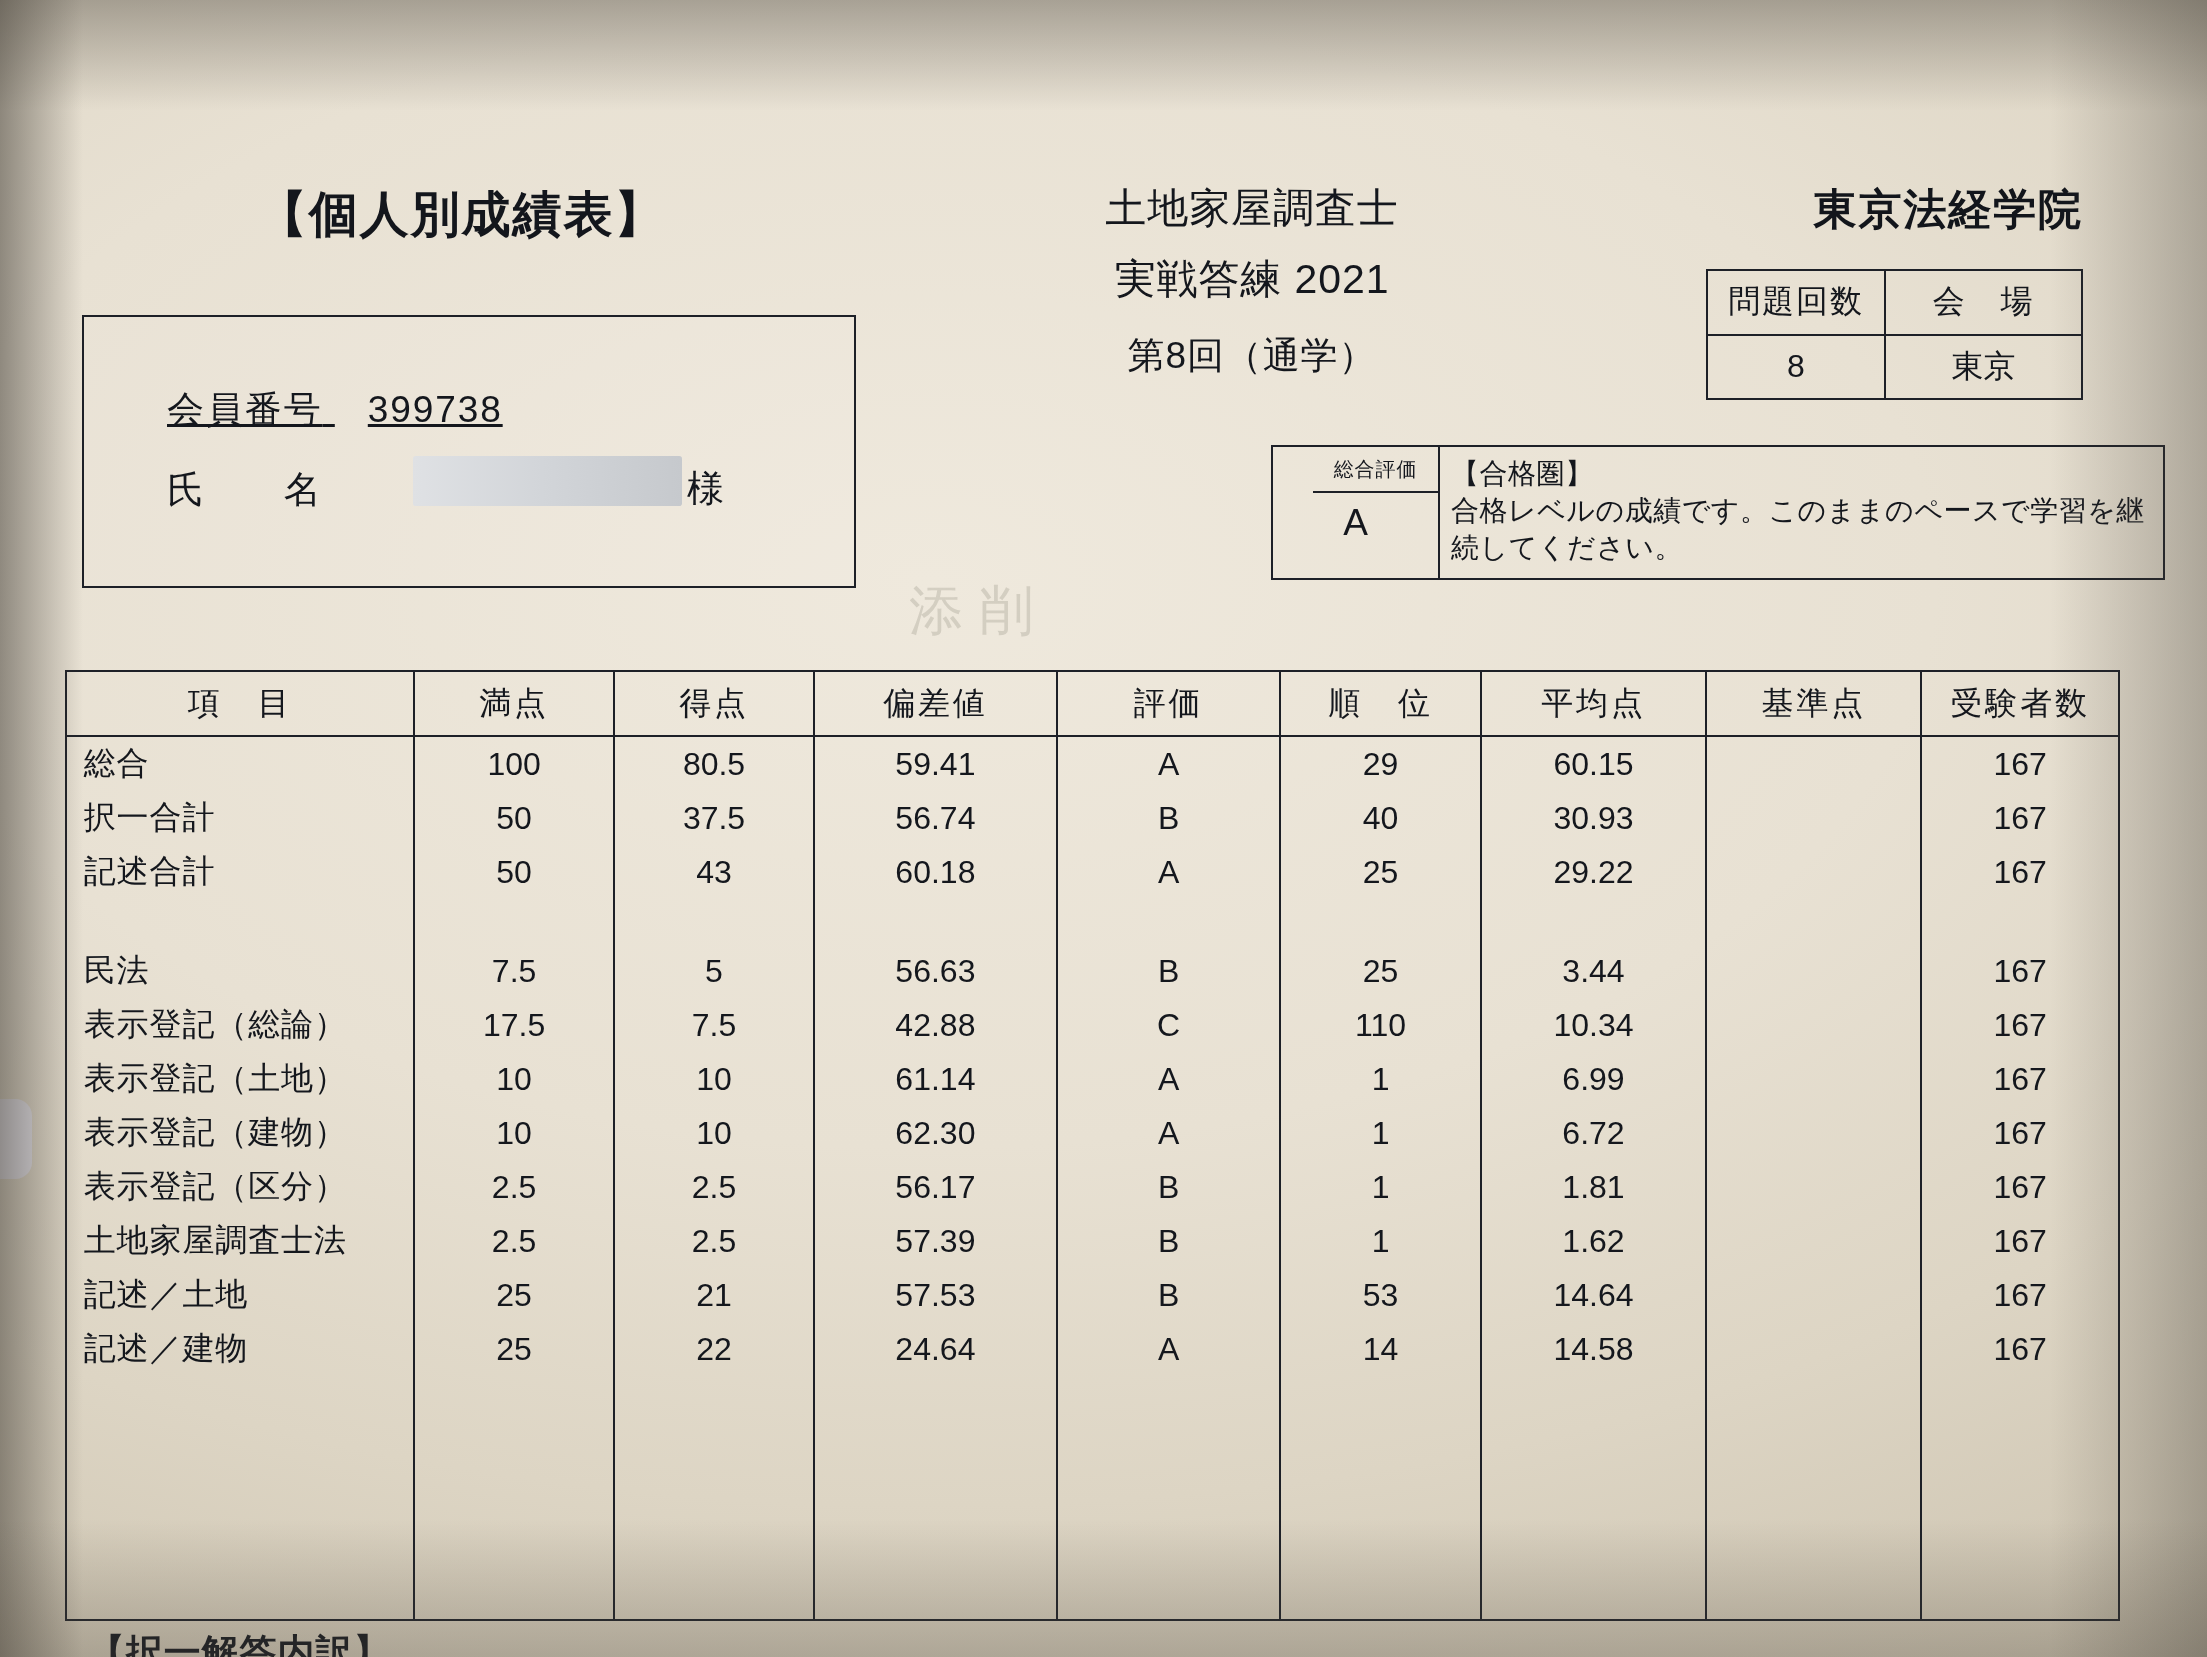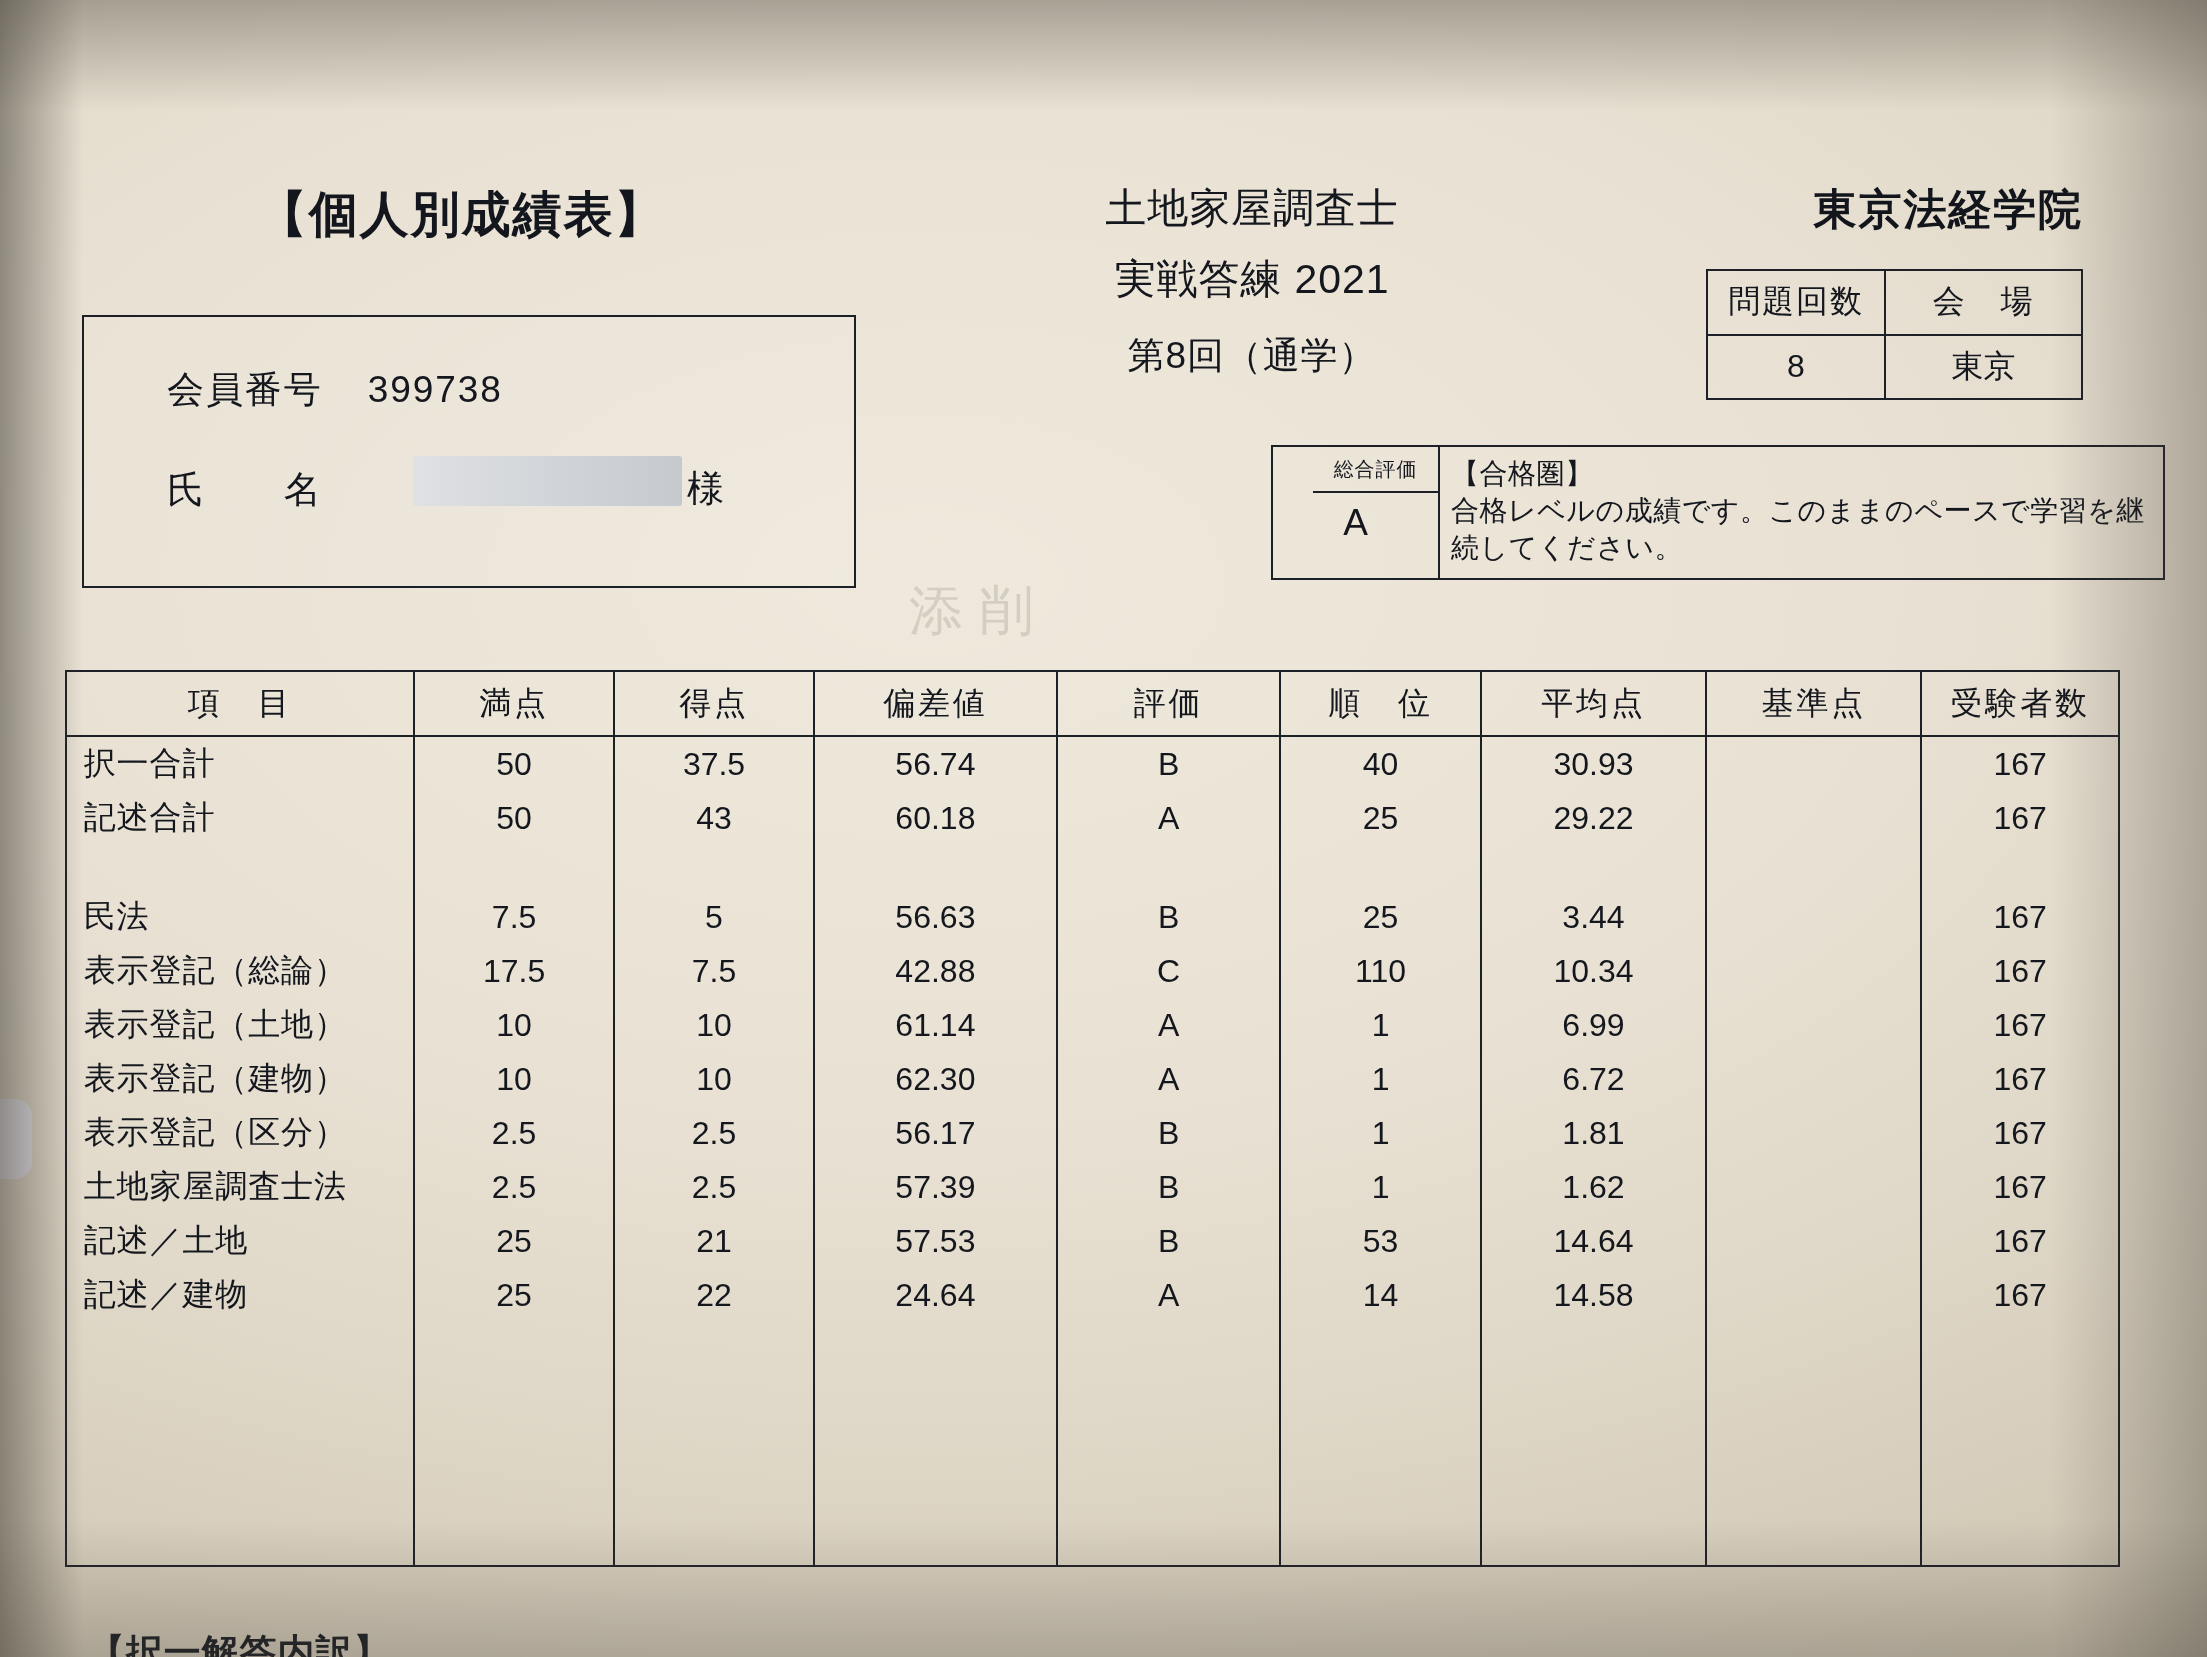--- a/index.html
+++ b/index.html
@@ -96,21 +96,21 @@
     width: 770px; height: 269px;
     border: 2.8px solid #1d2027;
     background: rgba(255,255,255,0.06);
   }
   .member-row {
     position: absolute;
     font-size: 37px;
     color: #14171d;
     letter-spacing: 1.9px;
   }
-  .member-row.r1 { left: 83px; top: 48px; }
+  .member-row.r1 { left: 83px; top: 68px; text-decoration: underline; }
   .member-row.r2 { left: 83px; top: 148px; }
   .member-val { margin-left: 33px; }
   .name-redact {
     position: absolute;
     left: 329px; top: 139px;
     width: 269px; height: 50px;
     background: linear-gradient(to right, #dfe1e4 0%, #d2d5d9 48%, #c6c9cd 100%);
     border-radius: 2.8px;
   }
   .name-suffix {
@@ -305,20 +305,31 @@
           <th>偏差値</th>
           <th>評価</th>
           <th>順　位</th>
           <th>平均点</th>
           <th>基準点</th>
           <th>受験者数</th>
         </tr>
       </thead>
       <tbody>
         <tr>
+          <td class="subject">総合</td>
+          <td>100</td>
+          <td>80.5</td>
+          <td>59.41</td>
+          <td>A</td>
+          <td>29</td>
+          <td>60.15</td>
+          <td></td>
+          <td>167</td>
+        </tr>
+        <tr>
           <td class="subject">択一合計</td>
           <td>50</td>
           <td>37.5</td>
           <td>56.74</td>
           <td>B</td>
           <td>40</td>
           <td>30.93</td>
           <td></td>
           <td>167</td>
         </tr>

